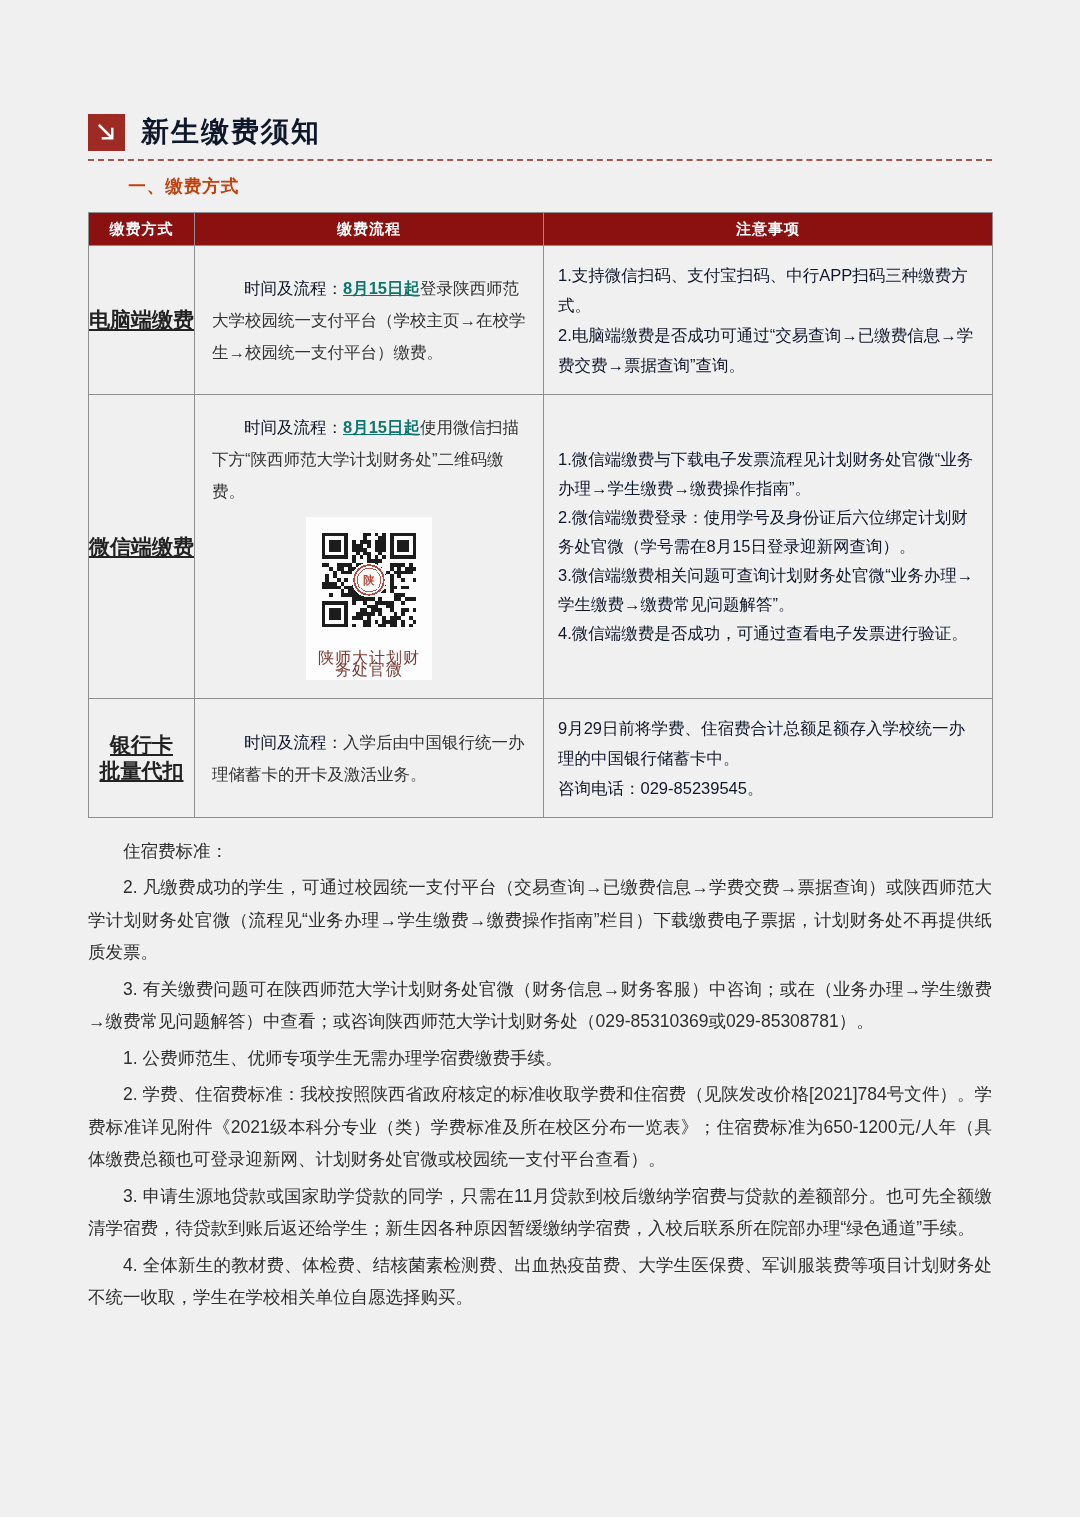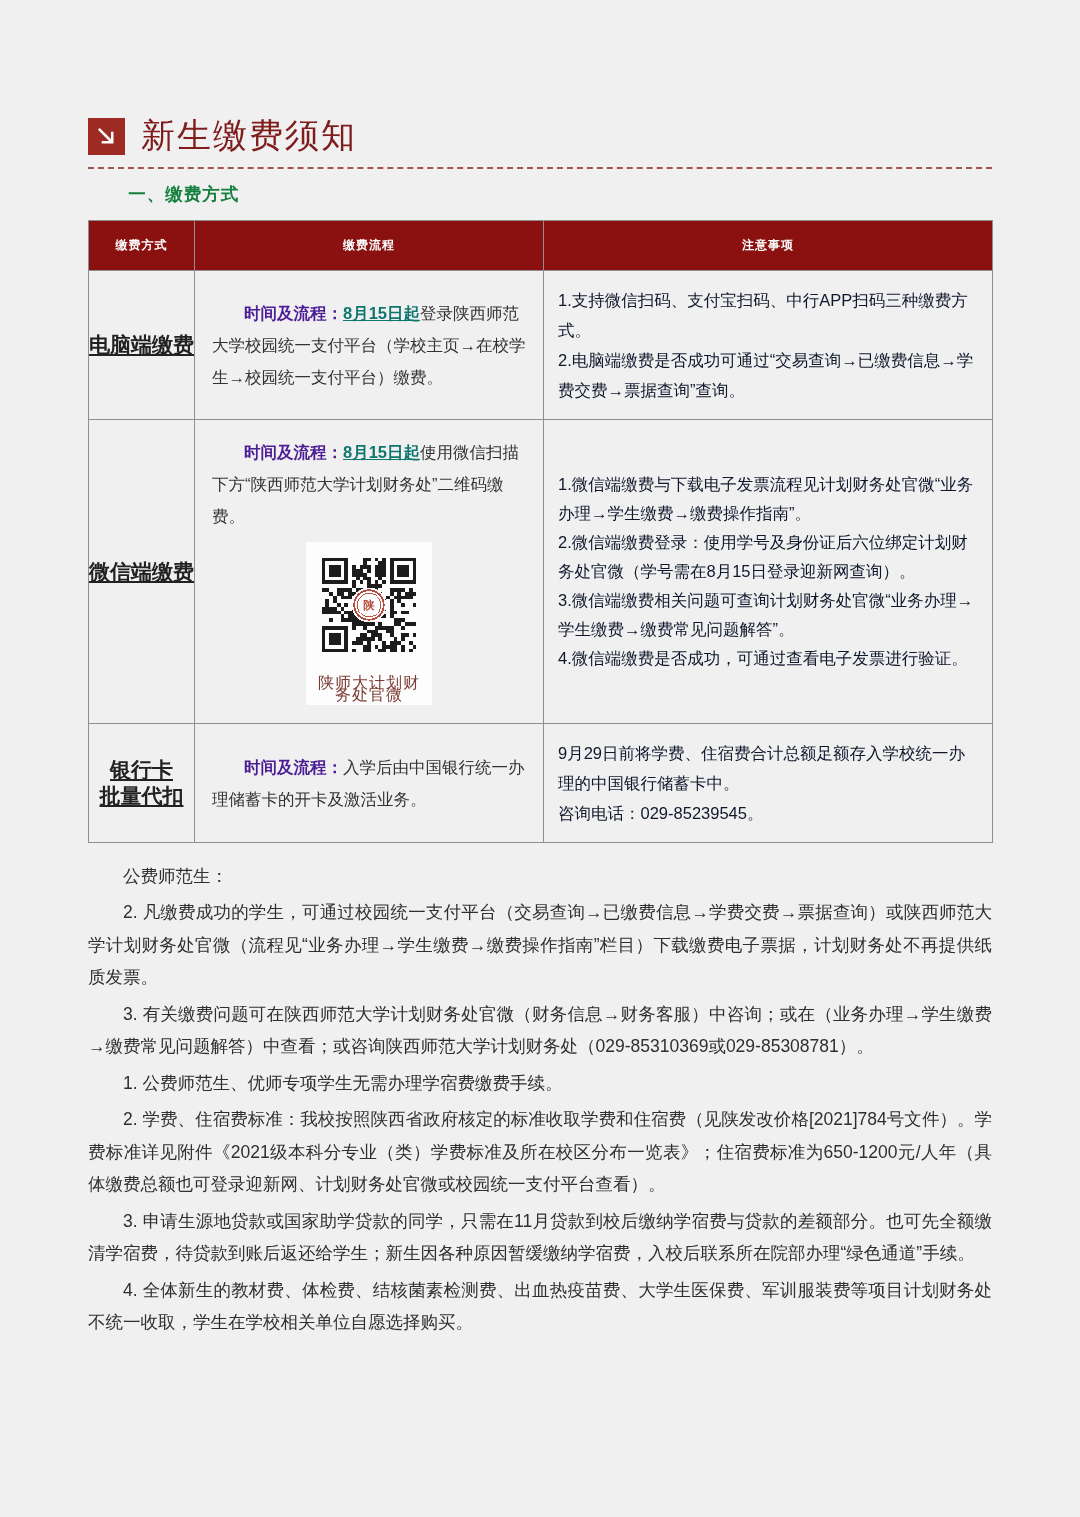--- a/index.html
+++ b/index.html
@@ -13,47 +13,47 @@
   .wrap { padding:0 88px; }
 
   
   .doc-header { margin-top:113px; display:flex; align-items:center; gap:16px; }
   .hdr-icon {
     width:37px; height:37px; background:#9e2b23; flex:0 0 auto;
     display:flex; align-items:center; justify-content:center;
   }
   .page-title {
     font-family:"DejaVu Serif","Liberation Serif",serif;
-    font-size:34px; font-weight:400; color:#7f1d1d; letter-spacing:2px;
+    font-size:28px; font-weight:700; color:#0f172a; letter-spacing:2px;
   }
   .dash-divider { margin-top:8px; border-top:2px dashed #a2564e; height:0; }
 
   
   .intro { margin-top:26px; font-size:17px; color:#3c3c3c; text-indent:2.4em; line-height:26px; }
-  .sec-heading { margin-top:13px; font-size:17.5px; font-weight:700; color:#15803d; text-indent:2.3em; letter-spacing:1px;}
+  .sec-heading { margin-top:13px; font-size:17.5px; font-weight:700; color:#c2410c; text-indent:2.3em; letter-spacing:1px;}
 
   
   table.pay-table { margin-top:14px; width:904px; border-collapse:collapse; table-layout:fixed; }
   .pay-table th, .pay-table td { border:1px solid #8f8f8f; }
   .pay-table thead th {
-    background:#8b1111; color:#fff; font-size:12px; font-weight:700;
-    height:50px; text-align:center; letter-spacing:1px;
+    background:#8b1111; color:#fff; font-size:15px; font-weight:700;
+    height:33px; text-align:center; letter-spacing:1px;
   }
   .pay-table thead th + th { border-left:1px solid rgba(255,255,255,.35); }
   .col-method { width:106px; }
   .col-process { width:349px; }
   .col-notes { width:449px; }
   .cell-method {
     text-align:center; vertical-align:middle; font-weight:700; color:#222;
     font-size:21px; white-space:pre-line; line-height:26px;text-decoration:underline;
   }
   .cell-process { vertical-align:middle; padding:16px 17px; font-size:16.5px; line-height:32px; color:#333; }
   .cell-notes { vertical-align:middle; padding:14px 14px; font-size:16.5px; line-height:30px; color:#0f172a; }
   .row-wechat .cell-notes { line-height:29px; }
-  .seg-bold { font-weight:700; color:#4c1d95;padding-left:32px; }
+  .seg-bold { font-weight:400; color:#0f172a;padding-left:32px; }
   .seg-date { font-weight:700; color:#0f766e; text-decoration:underline; }
   .row-pc .cell-process, .row-pc .cell-notes { height:142px; }
   .row-bank .cell-process, .row-bank .cell-notes { height:110px; }
 
   
   .qr-card {
     width:126px; margin:10px auto 2px auto; background:#fdfdfd;
     padding:8px 8px 4px 8px; text-align:center; line-height:normal;
   }
   .qr-card svg { display:block; width:110px; height:110px; }
@@ -451,21 +451,21 @@
 批量代扣</td>
         <td class="cell-process"><span class="seg-bold">时间及流程：</span><span class="seg-normal">入学后由中国银行统一办理储蓄卡的开卡及激活业务。</span></td>
         <td class="cell-notes">
             <div>9月29日前将学费、住宿费合计总额足额存入学校统一办理的中国银行储蓄卡中。</div>
             <div>咨询电话：029-85239545。</div>
           </td>
       </tr>
     </tbody>
   </table>
 
-  <div class="plain-heading">公费师范生：</div>
+  <div class="plain-heading">住宿费标准：</div>
   <div class="para-list">
       <div class="para">2. 凡缴费成功的学生，可通过校园统一支付平台（交易查询→已缴费信息→学费交费→票据查询）或陕西师范大学计划财务处官微（流程见“业务办理→学生缴费→缴费操作指南”栏目）下载缴费电子票据，计划财务处不再提供纸质发票。</div>
       <div class="para">3. 有关缴费问题可在陕西师范大学计划财务处官微（财务信息→财务客服）中咨询；或在（业务办理→学生缴费→缴费常见问题解答）中查看；或咨询陕西师范大学计划财务处（029-85310369或029-85308781）。</div>
     </div>
 
   <div class="para-list">
       <div class="para">1. 公费师范生、优师专项学生无需办理学宿费缴费手续。</div>
       <div class="para">2. 学费、住宿费标准：我校按照陕西省政府核定的标准收取学费和住宿费（见陕发改价格[2021]784号文件）。学费标准详见附件《2021级本科分专业（类）学费标准及所在校区分布一览表》；住宿费标准为650-1200元/人年（具体缴费总额也可登录迎新网、计划财务处官微或校园统一支付平台查看）。</div>
       <div class="para">3. 申请生源地贷款或国家助学贷款的同学，只需在11月贷款到校后缴纳学宿费与贷款的差额部分。也可先全额缴清学宿费，待贷款到账后返还给学生；新生因各种原因暂缓缴纳学宿费，入校后联系所在院部办理“绿色通道”手续。</div>
       <div class="para">4. 全体新生的教材费、体检费、结核菌素检测费、出血热疫苗费、大学生医保费、军训服装费等项目计划财务处不统一收取，学生在学校相关单位自愿选择购买。</div>

